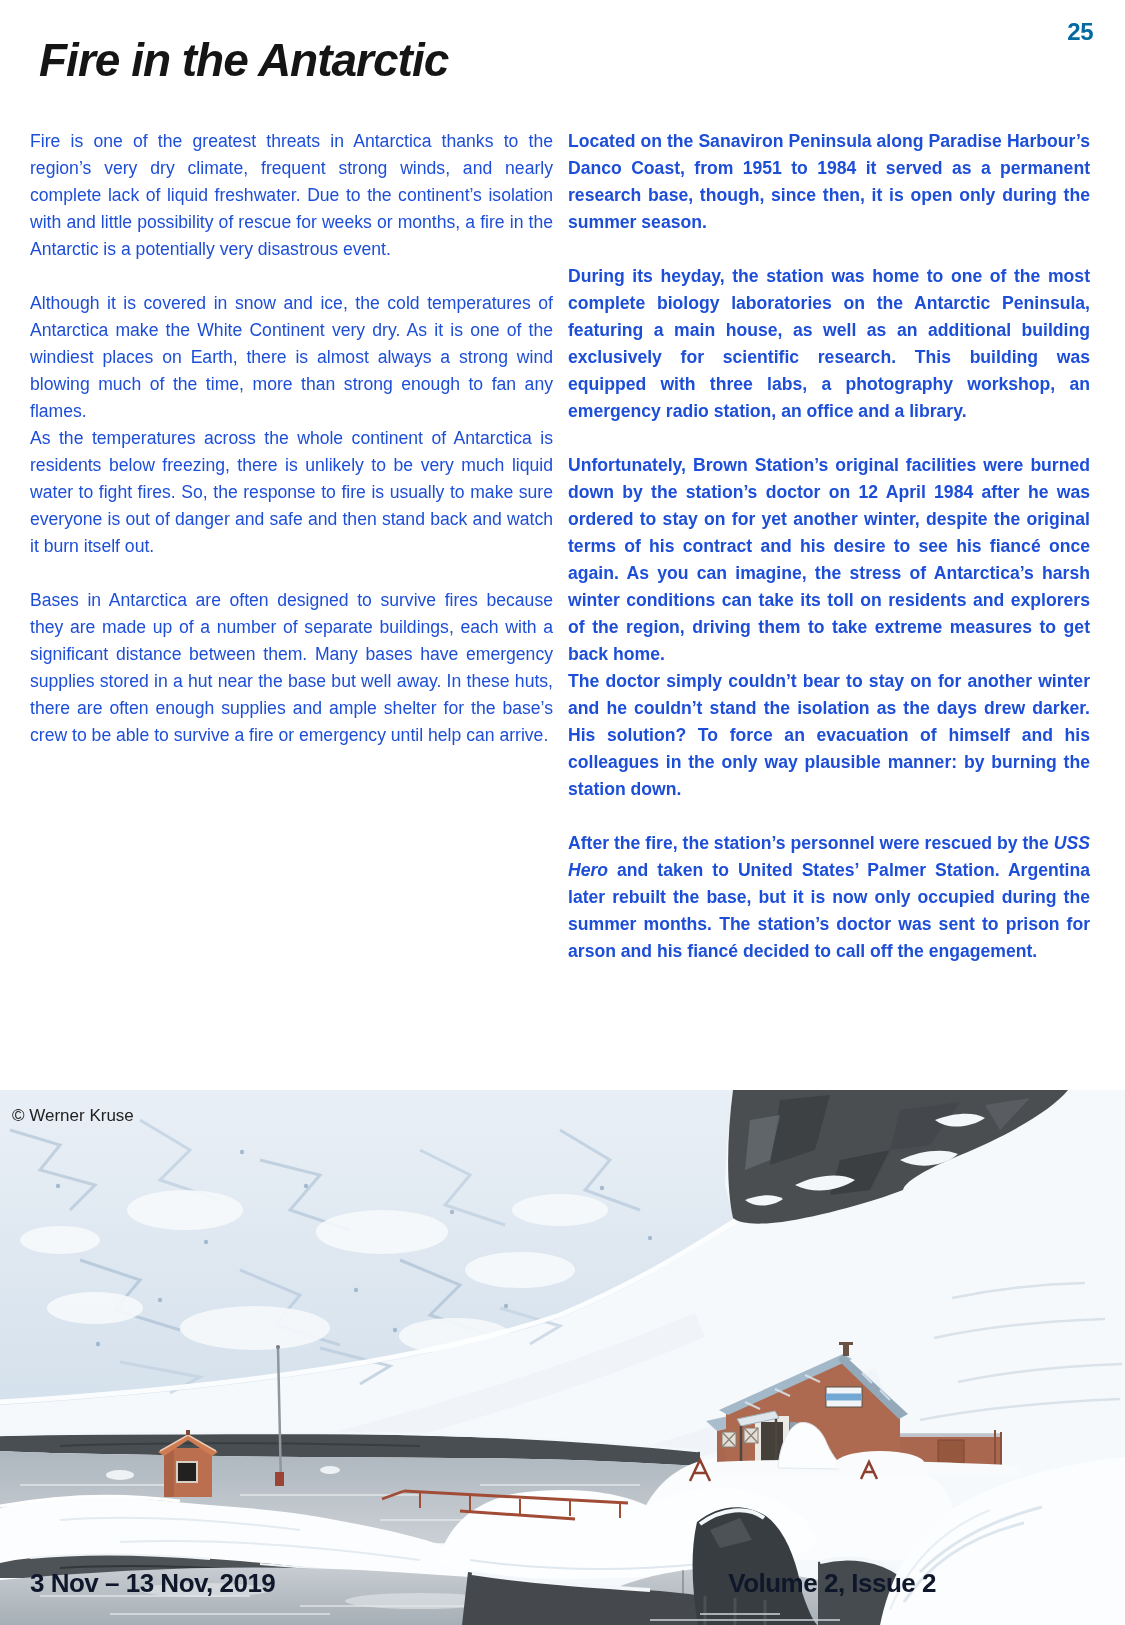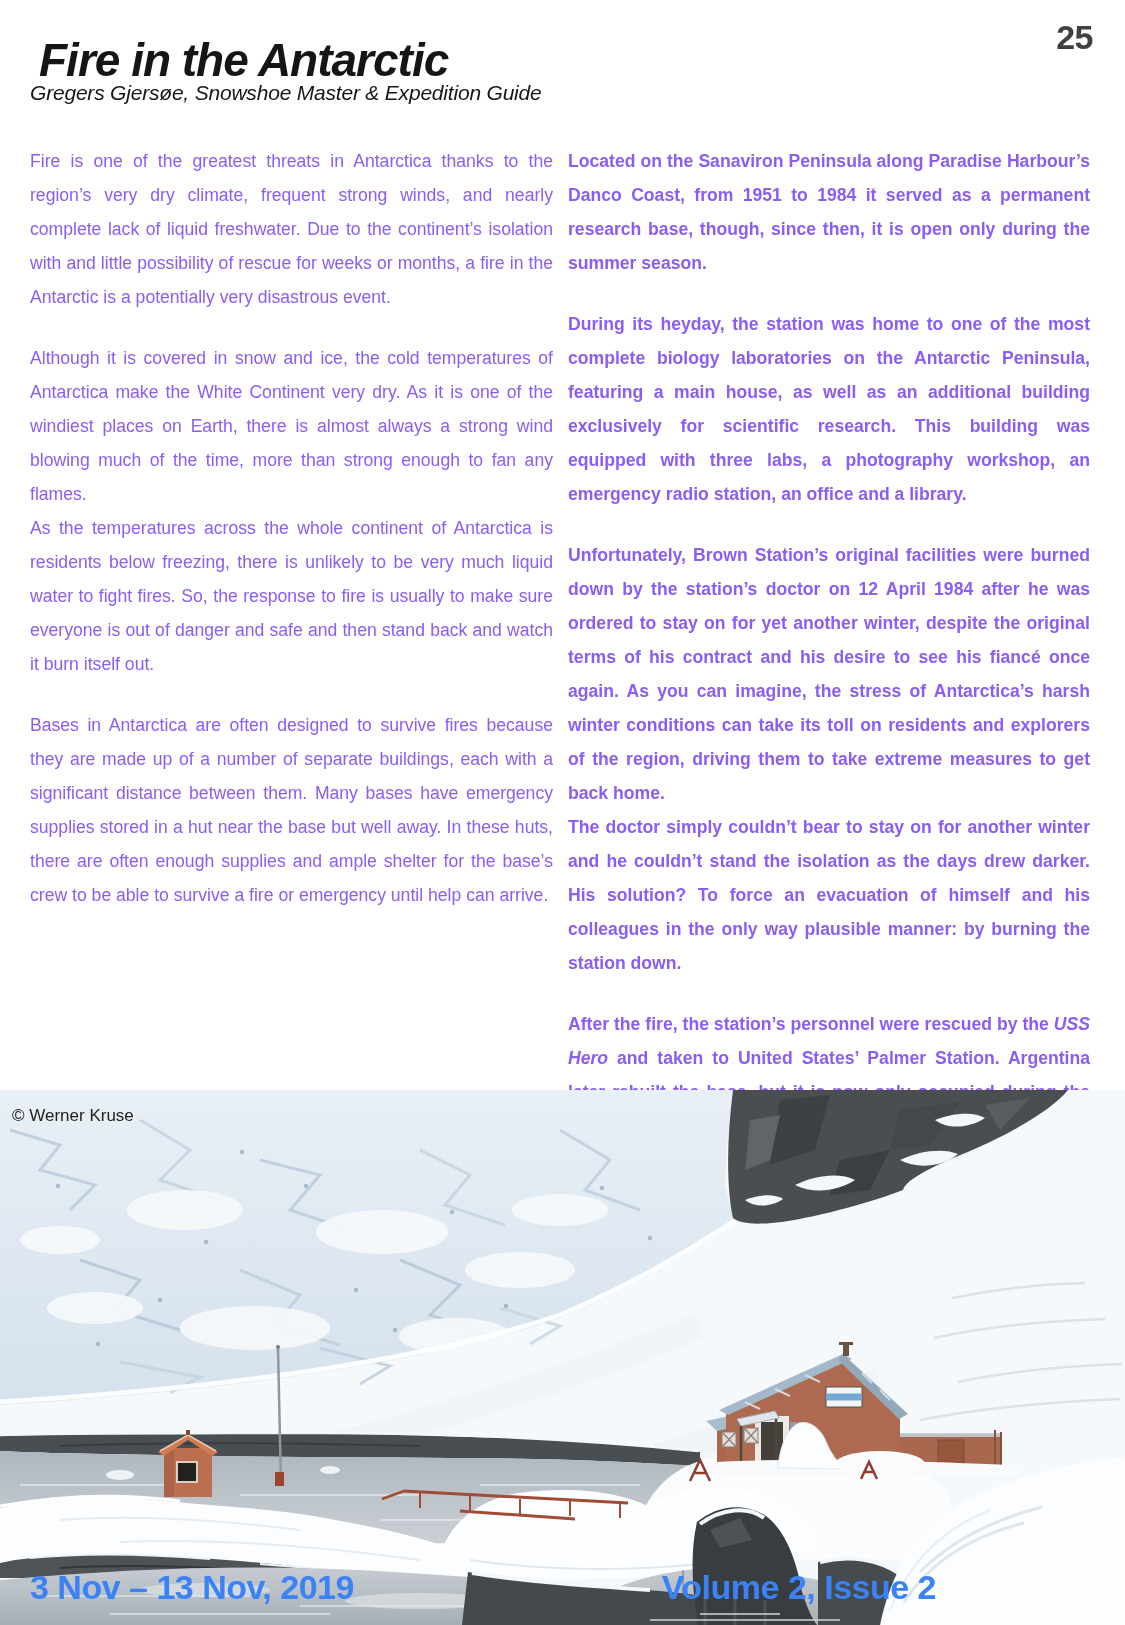--- a/index.html
+++ b/index.html
@@ -2,44 +2,43 @@
 <html><head>
 <meta charset="utf-8">
 <style>
   * { box-sizing: border-box; }
   html,body { margin:0; padding:0; }
   body { font-family:"Liberation Sans", sans-serif; background:#888; }
   .page {
     position:relative; width:1125px; height:1625px; background:#ffffff;
     overflow:hidden; margin:0 auto; color:#1b1b1b;
   }
-  .page-number { position:absolute; top:18px; right:32px; font-size:34px; font-weight:700; letter-spacing:-0.5px; color:#404040;margin-left:43px; }
+  .page-number { position:absolute; top:18px; right:32px; font-size:24px; font-weight:700; letter-spacing:-0.5px; color:#0369a1;margin-left:43px; }
   .title { position:absolute; left:30px; top:24px; margin:9px; font-size:46px; font-weight:700; font-style:italic; letter-spacing:-1px; color:#151515; white-space:nowrap; }
   .byline { position:absolute; left:30px; top:81px; font-size:21px; font-style:italic; letter-spacing:-0.2px; color:#161616; white-space:nowrap; }
-  .col { position:absolute; top:144px; font-size:17.6px; line-height:34px; text-align:justify; color:#8b5cf6; }
+  .col { position:absolute; top:128px; font-size:17.6px; line-height:27px; text-align:justify; color:#1d4ed8; }
   .col-left  { left:30px;  width:523px; }
   .col-right { left:568px; width:522px;font-weight:bold; }
   p.para { margin:0 0 27px 0; }
   p.para.tight { margin-top:-27px; }
   .it { font-style:italic; }
   .photo { position:absolute; left:0; top:1090px; width:971px; height:535px; margin:0; }
   .photo svg { display:block; width:1125px; height:535px; }
   .credit { position:absolute; left:12px; top:16px; font-size:17px; color:#222; }
-  .footer-text { position:absolute; top:478px; font-size:34px; font-weight:700; letter-spacing:-0.5px; color:#3b82f6; white-space:nowrap; }
+  .footer-text { position:absolute; top:478px; font-size:26px; font-weight:700; letter-spacing:-0.5px; color:#0f172a; white-space:nowrap; }
   .footer-left  { left:30px; }
   .footer-right { right:35px; }
 </style>
 </head>
 <body>
 
 <div class="page">
 
   <div class="page-number">25</div>
   <h1 class="title">Fire in the Antarctic</h1>
-  <div class="byline">Gregers Gjersøe, Snowshoe Master &amp; Expedition Guide</div>
 
   <div class="col col-left">
       <p class="para"><span>Fire is one of the greatest threats in Antarctica thanks to the region’s very dry climate, frequent strong winds, and nearly complete lack of liquid freshwater. Due to the continent’s isolation with and little possibility of rescue for weeks or months, a fire in the Antarctic is a potentially very disastrous event.</span></p>
       <p class="para"><span>Although it is covered in snow and ice, the cold temperatures of Antarctica make the White Continent very dry. As it is one of the windiest places on Earth, there is almost always a strong wind blowing much of the time, more than strong enough to fan any flames.</span></p>
       <p class="para tight"><span>As the temperatures across the whole continent of Antarctica is residents below freezing, there is unlikely to be very much liquid water to fight fires. So, the response to fire is usually to make sure everyone is out of danger and safe and then stand back and watch it burn itself out.</span></p>
       <p class="para"><span>Bases in Antarctica are often designed to survive fires because they are made up of a number of separate buildings, each with a significant distance between them. Many bases have emergency supplies stored in a hut near the base but well away. In these huts, there are often enough supplies and ample shelter for the base’s crew to be able to survive a fire or emergency until help can arrive.</span></p>
     </div>
   <div class="col col-right">
       <p class="para"><span>Located on the Sanaviron Peninsula along Paradise Harbour’s Danco Coast, from 1951 to 1984 it served as a permanent research base, though, since then, it is open only during the summer season.</span></p>
       <p class="para"><span>During its heyday, the station was home to one of the most complete biology laboratories on the Antarctic Peninsula, featuring a main house, as well as an additional building exclusively for scientific research. This building was equipped with three labs, a photography workshop, an emergency radio station, an office and a library.</span></p>

